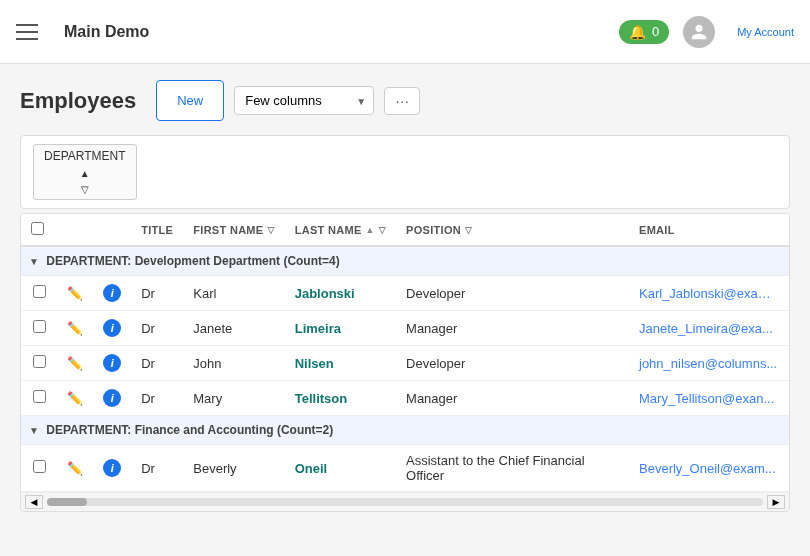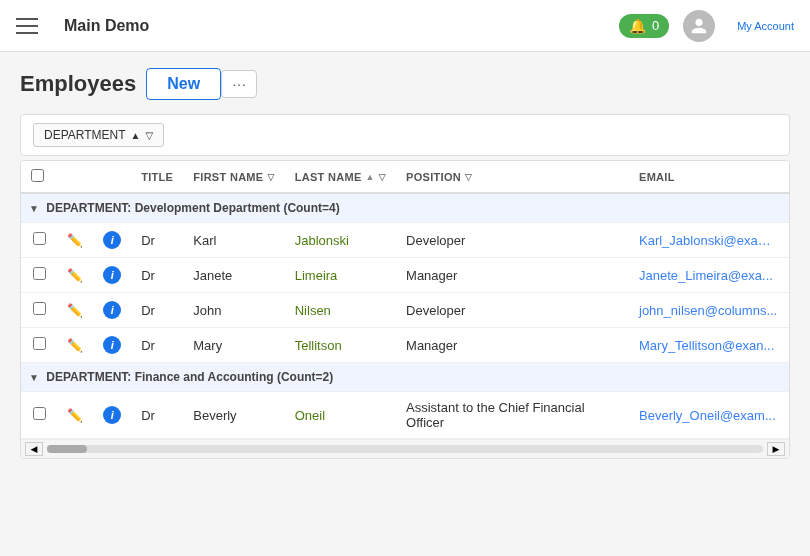--- a/index.html
+++ b/index.html
@@ -1,46 +1,46 @@
 <!DOCTYPE html>
 <html><head>
   <meta charset="utf-8">
   <style>
     * { box-sizing: border-box; margin: 0; padding: 0; }
     body { font-family: 'Segoe UI', Arial, sans-serif; font-size: 13px; background: #f5f5f5; color: #333; }
 
     
     .top-header {
       display: flex; align-items: center; background: #fff;
-      border-bottom: 1px solid #ddd; padding: 0 16px; height: 52px;
+      border-bottom: 1px solid #ddd; padding: 0 16px; height: 64px;
     }
     .hamburger-icon { width: 36px; height: 36px; display: flex; flex-direction: column; justify-content: center; gap: 5px; cursor: pointer; }
     .hamburger-icon span { width: 22px; height: 2px; background: #555; display: block; }
     .app-title { font-size: 16px; font-weight: 600; color: #333; margin-left: 12px; }
     .header-right { margin-left: auto; display: flex; align-items: center; gap: 14px; }
     .notif-btn {
       background: #4caf50; border-radius: 14px; color: #fff; border: none;
       padding: 4px 10px; font-size: 13px; cursor: pointer; display: flex; align-items: center; gap: 5px;
     }
     .notif-btn .bell { font-size: 14px; }
     .avatar-icon {
       width: 32px; height: 32px; border-radius: 50%; background: #bbb;
       display: flex; align-items: center; justify-content: center; color: #fff; font-size: 16px;
     }
     .my-account-link { color: #1a73e8; text-decoration: none; font-size: 11px; cursor: pointer; padding-left: 8px; }
 
     
     .page-content { padding: 16px 20px; background: #f5f5f5; min-height: calc(556px - 52px); }
 
     
-    .page-toolbar { display: flex; align-items: center; margin-bottom: 14px; }
+    .page-toolbar { display: flex; align-items: center; gap: 10px; margin-bottom: 14px; }
     .page-heading { font-size: 22px; font-weight: 600; color: #333; margin-right: 10px; }
     .new-btn {
       background: #fff; border: 1px solid #1a73e8; color: #1a73e8; border-radius: 4px;
-      padding: 6px 20px; font-size: 16px; cursor: pointer; font-weight: 700;
+      padding: 12px 20px; font-size: 13px; cursor: pointer; font-weight: 400;
     }
     .col-select-wrapper { position: relative; display: flex; align-items: center; }
     .col-select {
       border: 1px solid #ccc; border-radius: 4px; padding: 6px 30px 6px 10px;
       font-size: 13px; background: #fff; appearance: none; cursor: pointer; min-width: 140px;
     }
     .col-select-arrow {
       position: absolute; right: 8px; top: 50%; transform: translateY(-50%);
       pointer-events: none; color: #666; font-size: 10px;
     }
@@ -52,21 +52,21 @@
     .search-input { border: none; outline: none; font-size: 13px; color: #aaa; flex: 1; background: transparent; }
     .search-icon { color: #1a73e8; font-size: 14px; cursor: pointer; }
 
     
     .filter-bar {
       background: #fff; border: 1px solid #ddd; border-radius: 4px;
       padding: 8px 12px; margin-bottom: 4px; display: flex; align-items: center; gap: 6px;
     }
     .filter-tag {
       border: 1px solid #ccc; border-radius: 3px; padding: 4px 10px;
-      font-size: 12px; display: flex; align-items: center; gap: 5px; background: #fafafa;
+      font-size: 12px; display: flex; align-items: center; gap: 5px; background: #fafafa; flex-direction: column;
     }
     .filter-tag .sort-up { font-size: 10px; color: #333; }
     .filter-tag .funnel-icon { font-size: 10px; color: #333; }
 
     
     .table-wrapper {
       background: #fff; border: 1px solid #ddd; border-radius: 4px; overflow: auto;
       max-height: 390px;
     }
     table { width: 100%; border-collapse: collapse; }
@@ -91,21 +91,21 @@
       color: #fff; display: inline-flex; align-items: center; justify-content: center;
       font-size: 11px; cursor: pointer; font-style: italic; font-weight: 700;
     }
     input[type="checkbox"] { cursor: pointer; }
     .dept-row { background: #f0f4ff; }
     .dept-row td {
       font-size: 12px; font-weight: 600; color: #444; padding: 7px 8px;
     }
     .collapse-arrow { color: #555; font-size: 10px; cursor: pointer; margin-right: 4px; }
     .email-cell { color: #3b82f6; max-width: 160px; overflow: hidden; text-overflow: ellipsis; white-space: nowrap; }
-    .last-name-link { color: #4d7c0f; text-decoration: none; cursor: pointer; }
+    .last-name-link { color: #0f766e; text-decoration: none; cursor: pointer; font-weight: bold; }
 
     
     .table-scroll-bar {
       display: flex; align-items: center; border-top: 1px solid #eee;
       background: #f5f5f5; padding: 2px 4px;
     }
     .scroll-arrow { background: none; border: 1px solid #ccc; width: 18px; height: 14px; font-size: 9px; cursor: pointer; display: flex; align-items: center; justify-content: center; }
     .scroll-track { flex: 1; height: 8px; background: #e0e0e0; margin: 0 4px; border-radius: 4px; position: relative; }
     .scroll-thumb { width: 40px; height: 8px; background: #aaa; border-radius: 4px; position: absolute; left: 0; }
   </style>
@@ -131,20 +131,28 @@
     </div>
     <a class="my-account-link">My Account</a>
   </div>
 </header>
 
 <div class="page-content">
 
   <div class="page-toolbar">
     <span class="page-heading">Employees</span>
     <button class="new-btn">New</button>
+    <div class="col-select-wrapper">
+      <select class="col-select">
+        <option>Few columns</option>
+        <option>All columns</option>
+        <option>Custom</option>
+      </select>
+      <span class="col-select-arrow">▼</span>
+    </div>
     <button class="more-btn">···</button>
   </div>
 
   <div class="filter-bar">
     <div class="filter-tag">
       <span>DEPARTMENT</span>
       <span class="sort-up">▲</span>
       <span class="funnel-icon">▽</span>
     </div>
   </div>

